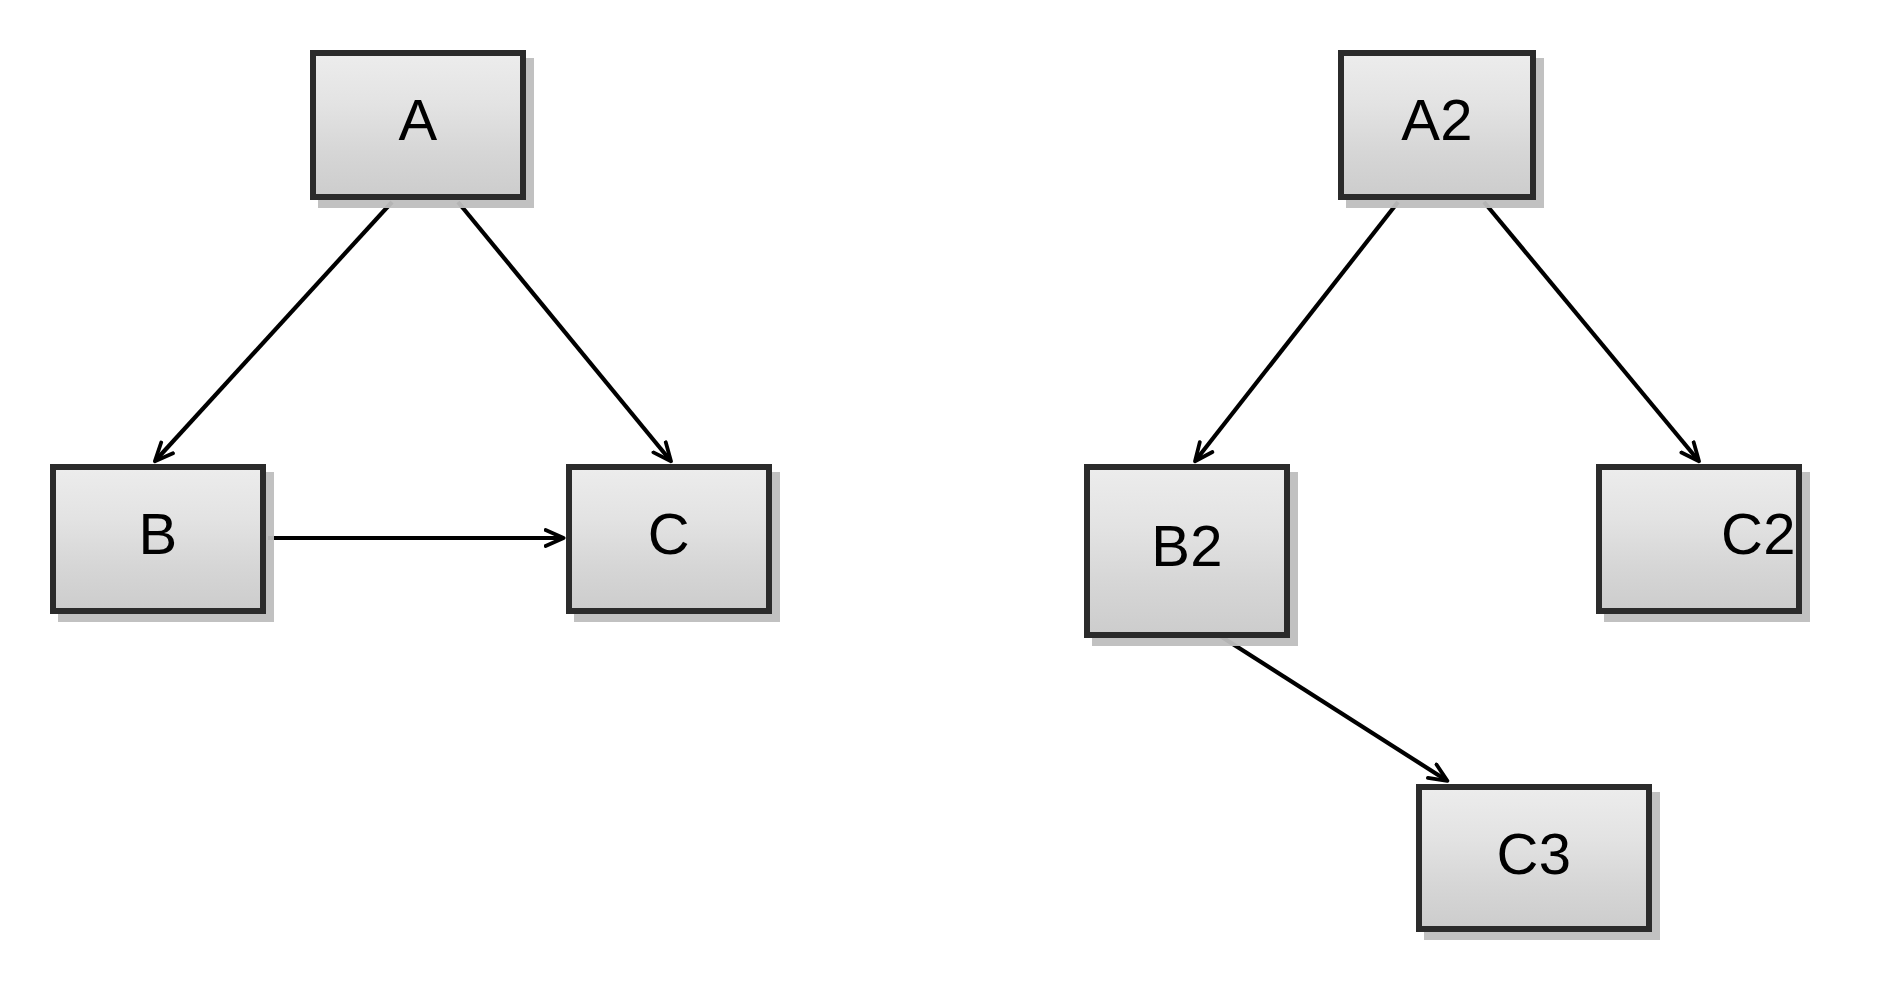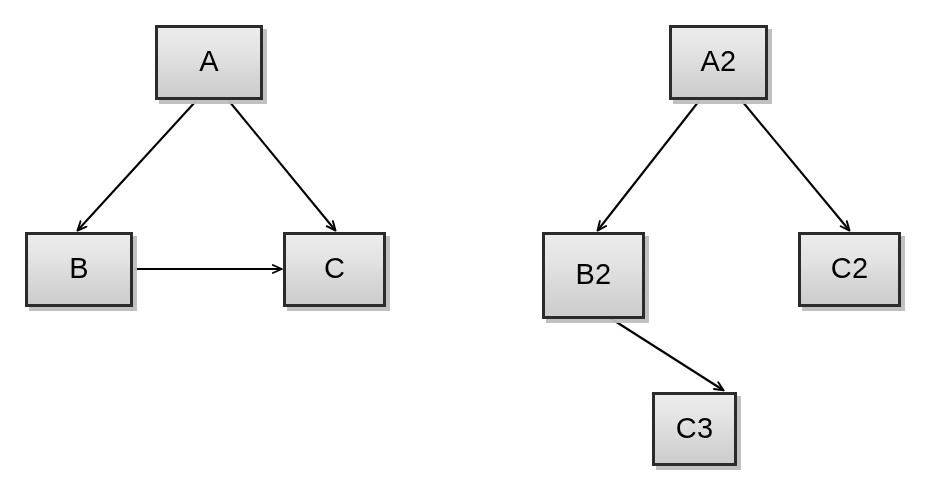--- a/index.html
+++ b/index.html
@@ -82,22 +82,22 @@
           <span class="node-label">C</span>
         </div>
       </div>
     <div id="nodes-right">
         <div class="node" style="left: 669px; top: 25px; width: 99px; height: 75px;">
           <span class="node-label">A2</span>
         </div>
         <div class="node" style="left: 542px; top: 232px; width: 103px; height: 87px;">
           <span class="node-label">B2</span>
         </div>
-        <div class="node" style="left: 798px; top: 232px; width: 103px; height: 75px;">
+        <div class="node" style="left: 798px; top: 232px; width: 103px; height: 75px; justify-content: flex-end;">
           <span class="node-label">C2</span>
         </div>
-        <div class="node" style="left: 652px; top: 392px; width: 85px; height: 74px;">
+        <div class="node" style="left: 708px; top: 392px; width: 118px; height: 74px;">
           <span class="node-label">C3</span>
         </div>
       </div>
   </div>
 
 </div>
 
 </body></html>

